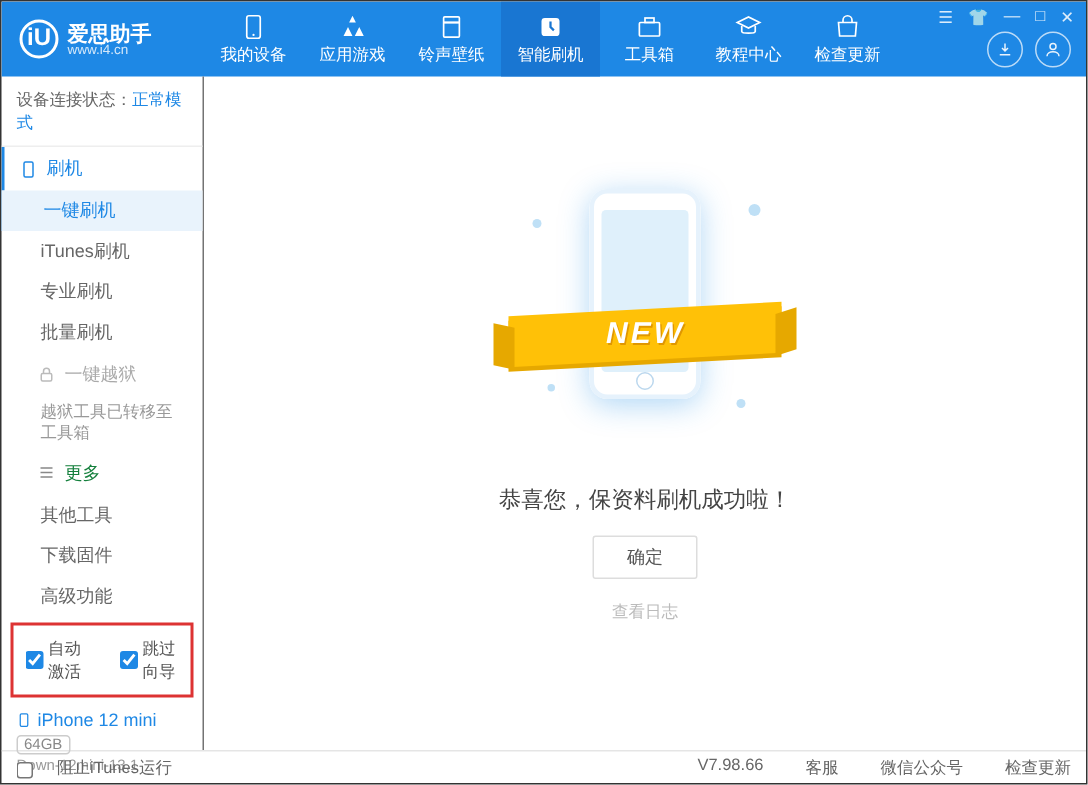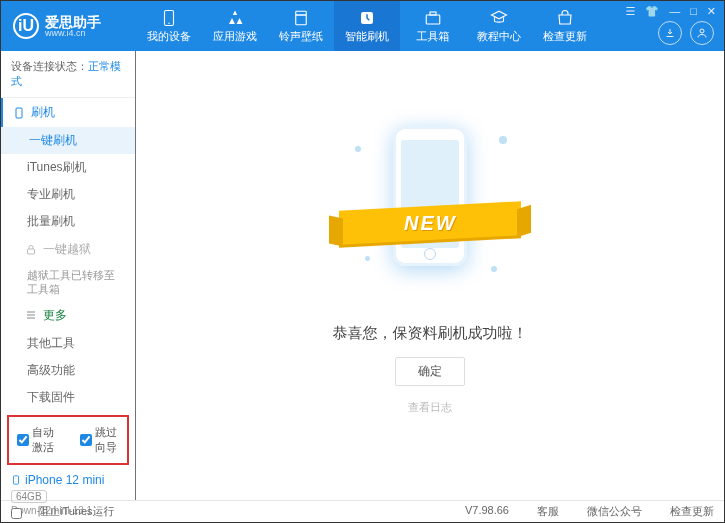--- a/index.html
+++ b/index.html
@@ -174,22 +174,22 @@
     </div>
     <div class="side-note">越狱工具已转移至工具箱</div>
 
     <div class="side-group-hdr gray" style="color:#15803d">
       <svg class="gicon" viewBox="0 0 24 24">
           <path d="M4 6h16M4 12h16M4 18h16" stroke="#888" stroke-width="2"></path>
         </svg>
       <span>更多</span>
     </div>
     <div class="side-sub">其他工具</div>
+    <div class="side-sub">下载固件</div>
     <div class="side-sub">高级功能</div>
-    <div class="side-sub">下载固件</div>
 
     <div style="flex:1"></div>
 
     <div class="side-checks">
       <label>
           <input type="checkbox" checked="" style="">
           <span>自动激活</span>
         </label>
       <label>
           <input type="checkbox" checked="" style="">

